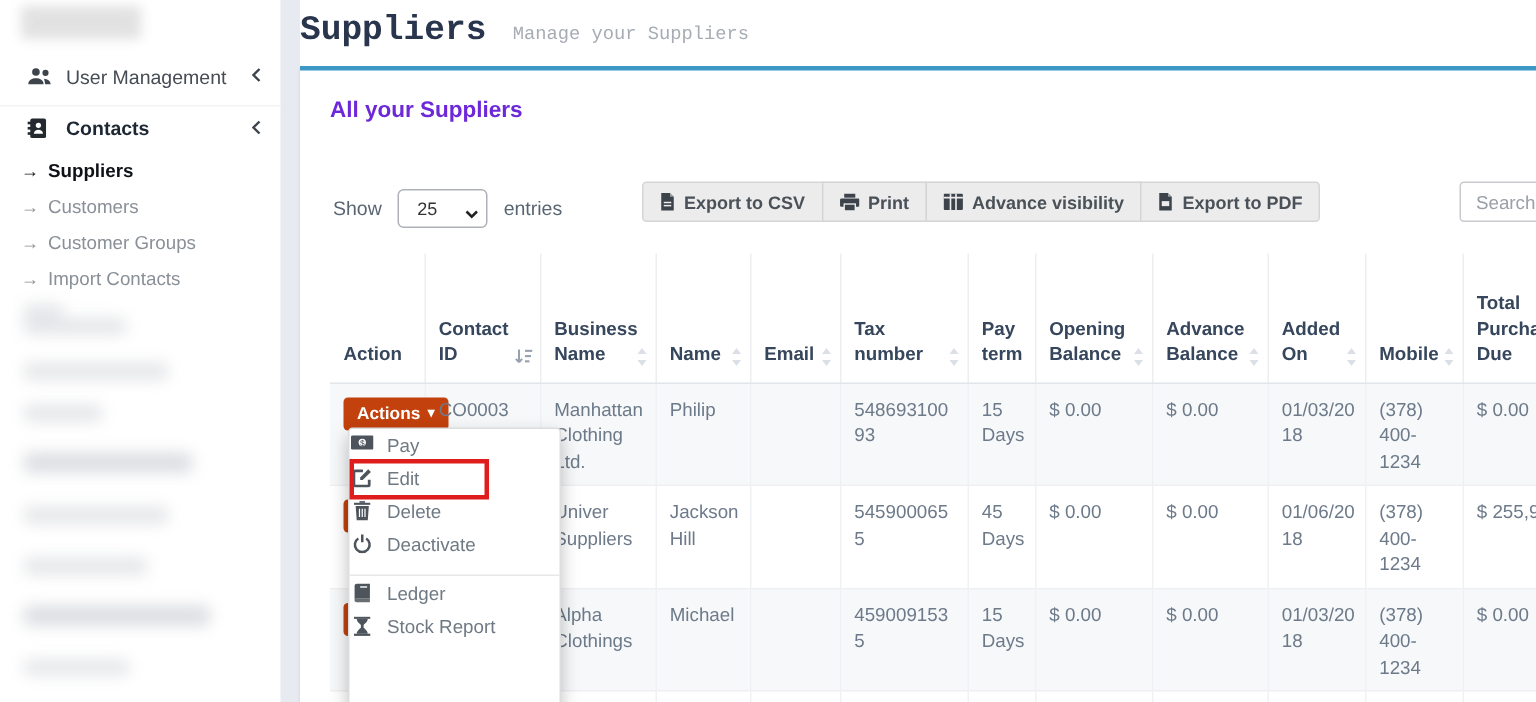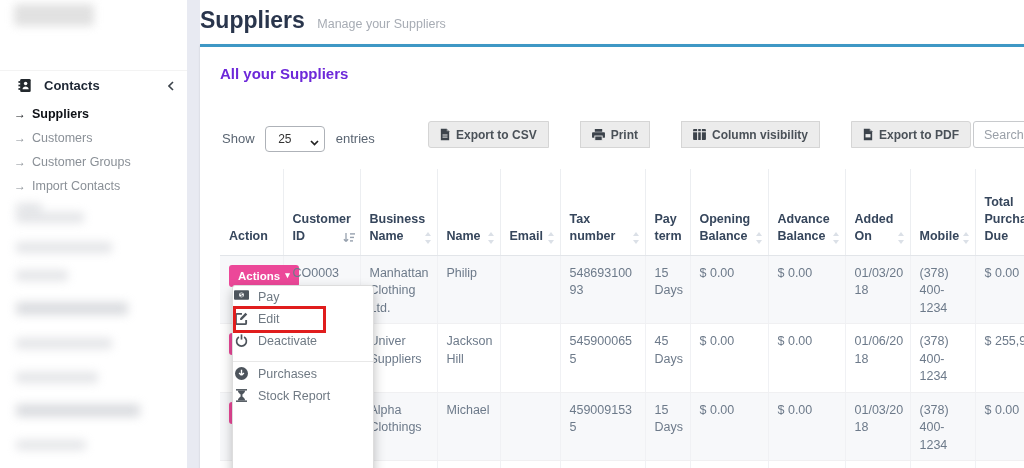--- a/index.html
+++ b/index.html
@@ -15,68 +15,84 @@
   .nav-item .nicon { width:18px; margin-right:8px; color:#3d444c; display:flex; align-items:center; }
   .nav-item .nlabel { font-size:13px; color:#454c54; flex:1; }
   .nav-item.bold .nlabel { font-weight:bold; color:#1d2633; font-size:13px; }
   .nav-item .chev { color:#3d444c; width:7px; }
   .sub-item { position:absolute; left:0; width:187px; height:22px; display:flex; align-items:center; padding-left:14px; cursor:pointer; font-size:12.5px; color:#8a9097; }
   .sub-item .arrow { margin-right:6px; font-size:12px; }
   .sub-item.active { color:#0e1116; font-weight:bold; }
   .redacted-bar { position:absolute; background:#c3c6cc; border-radius:3px; filter:blur(5px); opacity:.45; }
 
   
-  .page-header { position:absolute; left:200px; top:7px; }
+  .page-header { position:absolute; left:200px; top:7px;font-family:Liberation Mono, monospace; }
   .page-title { display:inline; font-size:23px; font-weight:bold; color:#29354c; }
   .page-subtitle { display:inline; font-size:12.5px; color:#a7acb4; margin-left:8px; }
 
   
   .card { position:absolute; left:200px; top:44px; width:860px; height:460px; background:#fff; border-top:3px solid #3e98c5; box-shadow:0 1px 2px rgba(0,0,0,.12); }
   .card-title { position:absolute; left:20px; top:18px; font-size:15px; font-weight:bold; color:#6d28d9; }
 
   
   .controls { position:absolute; left:0; top:74px; width:860px; height:28px; }
   .show-entries { position:absolute; left:22px; top:5px; font-size:13px; color:#5a6572; }
   .select-wrap { position:relative; display:inline-block; margin:0 7px; }
   .entries-select { appearance:none; -webkit-appearance:none; width:60px; height:26px; border:1px solid #aeb2b8; border-radius:4px; background:#fff; font-size:12px; color:#333; padding:0 18px 0 12px; font-family:"Liberation Sans", sans-serif; }
   .select-chev { position:absolute; right:6px; top:8px; pointer-events:none; color:#222; }
-  .btn-group { position:absolute; left:228px; top:0; display:flex;gap:32px; }
+  .btn-group { position:absolute; left:228px; top:0; display:flex; }
   .tool-btn { height:27px; display:flex; align-items:center; gap:6px; padding:0 11px; background:#ececec; border:1px solid #d5d5d5; margin-left:-1px; font-size:12px; font-weight:bold; color:#4a5158; cursor:pointer; font-family:"Liberation Sans", sans-serif; }
   .tool-btn:first-child { border-radius:3px 0 0 3px; margin-left:0; }
   .tool-btn:last-child { border-radius:0 3px 3px 0; }
   .tool-btn svg { color:#3c434b; }
   .search-input { position:absolute; left:773px; top:0; width:90px; height:27px; border:1px solid #c8cacd; border-radius:3px; padding:0 10px; font-size:12.5px; color:#333; font-family:"Liberation Sans", sans-serif; }
   .search-input::placeholder { color:#9aa0a8; }
 
   
   .sup-table { position:absolute; left:20px; top:122px; width:840px; border-collapse:collapse; table-layout:fixed; }
   .sup-table th { position:relative; vertical-align:bottom; text-align:left; font-size:12.5px; font-weight:bold; color:#36465c; padding:6px 16px 10px 9px; height:86px; border-right:1px solid #eceef1; border-bottom:1px solid #e2e5e9; line-height:1.35; cursor:pointer; }
   .sup-table td { vertical-align:top; font-size:12.5px; color:#6d7a8a; padding:9px 6px 6px 9px; height:48px; border-right:1px solid #f0f1f4; border-bottom:1px solid #f0f0f2; line-height:1.4; word-wrap:break-word; }
   .sup-table tr.odd td { background:#f7f8fa; }
   .sort-icon { position:absolute; right:5px; bottom:11px; }
   .sort-icon svg { display:block; }
-  .actions-btn { display:inline-flex; align-items:center; gap:5px; background:#ec4899; color:#fff; border:none; border-radius:3px; padding:5px 9px; font-size:11.5px; font-weight:bold; cursor:pointer; font-family:"Liberation Sans", sans-serif; }
+  .actions-btn { display:inline-flex; align-items:center; gap:5px; background:#c2410c; color:#fff; border:none; border-radius:3px; padding:5px 9px; font-size:11.5px; font-weight:bold; cursor:pointer; font-family:"Liberation Sans", sans-serif; }
   .actions-btn .caret { font-size:9px; line-height:1; }
 
   
   .dropdown-panel { position:absolute; left:232px; top:285px; width:142px; height:196px; background:#fff; border:1px solid #ddd; border-radius:3px; box-shadow:0 5px 12px rgba(0,0,0,.25); z-index:40; padding-top:4px; }
   .dd-item { display:flex; height:22px; gap:9px; cursor:pointer; }
   .dd-item .dicon { width:16px; display:flex; justify-content:center; color:#4d545c; }
   .dd-item .dlabel { font-size:12.5px; color:#6f7983; }
   .dd-divider { height:1px; background:#e8e8e8; margin:5px 0; }
   .highlight-box { position:absolute; left:233px; top:306px; width:93px; height:27px; border:3px solid #e01d1d; z-index:41; pointer-events:none; }
 </style>
 </head>
 <body>
 
 <div class="screen">
 
   <aside class="sidebar">
     <div class="logo-blur"></div>
 
+    <div class="nav-item" style="top:38px;">
+      <span class="nicon">
+        <svg width="17" height="12" viewBox="0 0 20 14" fill="currentColor">
+            <circle cx="7" cy="3.5" r="3"></circle>
+            <path d="M1 13c0-3.2 3-4.7 6-4.7s6 1.5 6 4.7z"></path>
+            <circle cx="14.5" cy="4.2" r="2.4"></circle>
+            <path d="M13.4 8.7c2.5.3 5.1 1.5 5.1 4.3h-4.2"></path>
+          </svg>
+      </span>
+      <span class="nlabel">User Management</span>
+      <span class="chev">
+        <svg width="6" height="10" viewBox="0 0 6 10">
+            <polyline points="5,1 1,5 5,9" fill="none" stroke="currentColor" stroke-width="1.6"></polyline>
+          </svg>
+      </span>
+    </div>
 
     <div class="nav-item bold" style="top:70px; border-top:1px solid #f3f3f3; height:30px;">
       <span class="nicon" style="color:#23292e;">
         <svg width="14" height="15" viewBox="0 0 16 16" fill="currentColor">
             <rect x="2.5" y="0.5" width="12" height="15" rx="1.5"></rect>
             <rect x="0.5" y="3" width="2.6" height="2"></rect>
             <rect x="0.5" y="7" width="2.6" height="2"></rect>
             <rect x="0.5" y="11" width="2.6" height="2"></rect>
             <circle cx="8.7" cy="5.8" r="2" fill="#fff"></circle>
             <path d="M5.2 12.2c0-2 1.8-3.1 3.5-3.1s3.5 1.1 3.5 3.1z" fill="#fff"></path>
@@ -162,21 +178,21 @@
             </svg>
           <span>Print</span>
         </button>
         <button class="tool-btn">
           <svg width="13" height="11" viewBox="0 0 14 12" fill="currentColor">
               <rect width="14" height="12" rx="1"></rect>
               <line x1="5" y1="0" x2="5" y2="12" stroke="#ececec" stroke-width="1.2"></line>
               <line x1="9" y1="0" x2="9" y2="12" stroke="#ececec" stroke-width="1.2"></line>
               <line x1="0" y1="3" x2="14" y2="3" stroke="#ececec" stroke-width="1.2"></line>
             </svg>
-          <span>Column visibility</span>
+          <span>Advance visibility</span>
         </button>
         <button class="tool-btn">
           <svg width="10" height="13" viewBox="0 0 12 14" fill="currentColor">
               <path d="M1 0h7l3 3v11H1z"></path>
               <path d="M8 0v3h3z" fill="#ececec" opacity=".55"></path>
               <rect x="3" y="6.5" width="6" height="4" fill="#ececec"></rect>
             </svg>
           <span>Export to PDF</span>
         </button>
       </div>
@@ -195,21 +211,21 @@
           <col style="width:45px">
           <col style="width:78px">
         <col style="width:77px">
           <col style="width:65px">
           <col style="width:65px">
           <col style="width:85px">
       </colgroup>
       <thead>
         <tr>
           <th><span>Action</span></th>
-          <th><span>Customer ID</span>
+          <th><span>Contact ID</span>
             <span class="sort-icon">
                 <svg width="12" height="12" viewBox="0 0 12 12">
                   <path d="M3 1v8.5M3 9.5L.9 7.2M3 9.5l2.1-2.3" stroke="#97a1ae" stroke-width="1.3" fill="none"></path>
                   <rect x="7" y="1.2" width="5" height="1.4" fill="#97a1ae"></rect>
                   <rect x="7" y="4.7" width="4" height="1.4" fill="#97a1ae"></rect>
                   <rect x="7" y="8.2" width="3" height="1.4" fill="#97a1ae"></rect>
                 </svg>
               </span></th>
           <th><span>Business Name</span>
             <span class="sort-icon">
@@ -357,36 +373,48 @@
       <span class="dicon">
           <svg width="13" height="13" viewBox="0 0 14 14" fill="currentColor">
             <path d="M0 3a2 2 0 012-2h5.5v2H2v9h9V8.5h2V12a2 2 0 01-2 2H2a2 2 0 01-2-2z"></path>
             <path d="M5.5 6.8L11.3.9l1.9 1.9-5.9 5.8H5.5z"></path>
           </svg>
         </span>
       <span class="dlabel">Edit</span>
     </div>
     <div class="dd-item">
       <span class="dicon">
+          <svg width="11" height="13" viewBox="0 0 12 14" fill="currentColor">
+            <path d="M1.2 3.5h9.6L10 14H2z"></path>
+            <rect x="0" y="1.2" width="12" height="1.5"></rect>
+            <rect x="4" y="0" width="4" height="1.2"></rect>
+            <path d="M4 5.5v6M6 5.5v6M8 5.5v6" stroke="#fff" stroke-width=".9"></path>
+          </svg>
+        </span>
+      <span class="dlabel">Delete</span>
+    </div>
+    <div class="dd-item">
+      <span class="dicon">
           <svg width="13" height="13" viewBox="0 0 14 14" fill="none" stroke="currentColor" stroke-width="1.8">
             <path d="M4.2 3.2a5.3 5.3 0 105.6 0"></path>
             <line x1="7" y1="0.4" x2="7" y2="6"></line>
           </svg>
         </span>
       <span class="dlabel">Deactivate</span>
     </div>
     <div class="dd-divider"></div>
     <div class="dd-item">
       <span class="dicon">
           <svg width="13" height="13" viewBox="0 0 14 14" fill="currentColor">
-            <circle cx="7" cy="7" r="7"></circle>
-            <path d="M7 3v6M7 9L4.4 6.4M7 9l2.6-2.6" stroke="#fff" stroke-width="1.5" fill="none"></path>
-          </svg>
-        </span>
-      <span class="dlabel">Purchases</span>
+            <path d="M3.5 0h9v10.5h-9a2 2 0 00-2 2V2a2 2 0 012-2z"></path>
+            <path d="M1.5 12.5a2 2 0 012-2h9v3h-9a2 2 0 01-2-1z" opacity=".85"></path>
+            <rect x="5.5" y="2" width="5" height="1" fill="#fff"></rect>
+          </svg>
+        </span>
+      <span class="dlabel">Ledger</span>
     </div>
     <div class="dd-item">
       <span class="dicon">
           <svg width="11" height="13" viewBox="0 0 12 14" fill="currentColor">
             <rect x="0" y="0" width="12" height="1.6"></rect>
             <rect x="0" y="12.4" width="12" height="1.6"></rect>
             <path d="M2 1.6h8c0 2.2-2 3.4-3 4.4v2c1 1 3 2.2 3 4.4H2c0-2.2 2-3.4 3-4.4V6C4 5 2 3.8 2 1.6z"></path>
           </svg>
         </span>
       <span class="dlabel">Stock Report</span>

